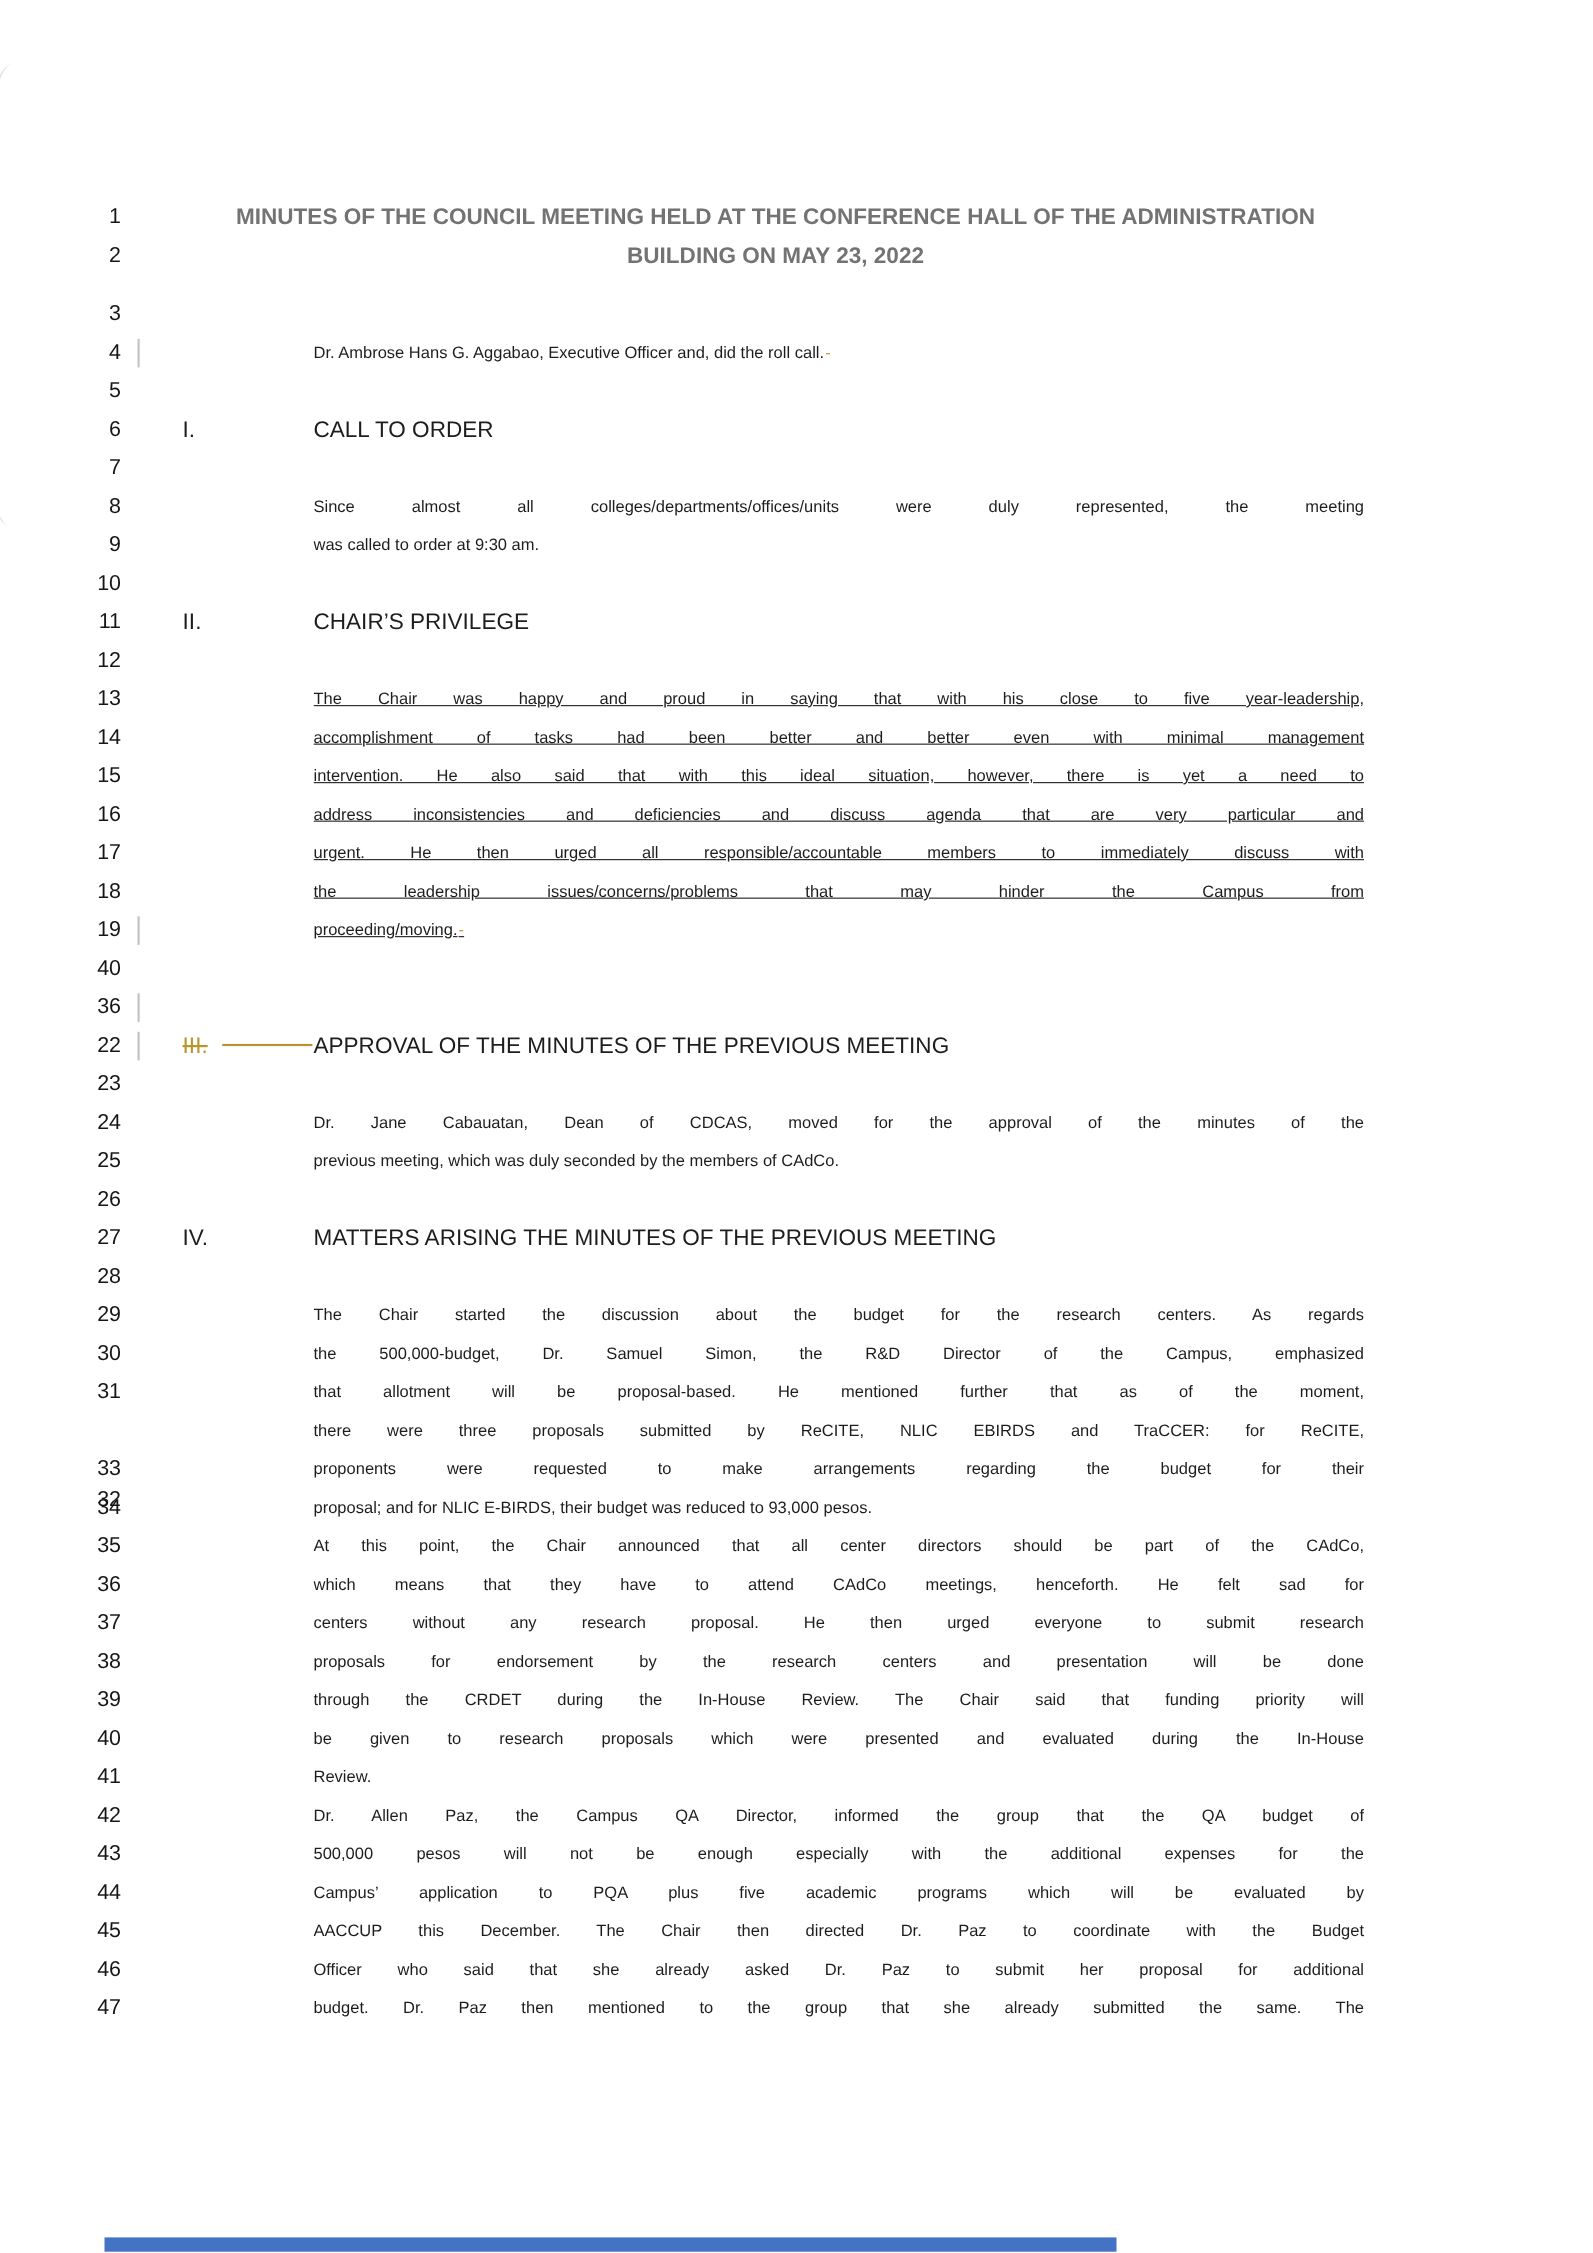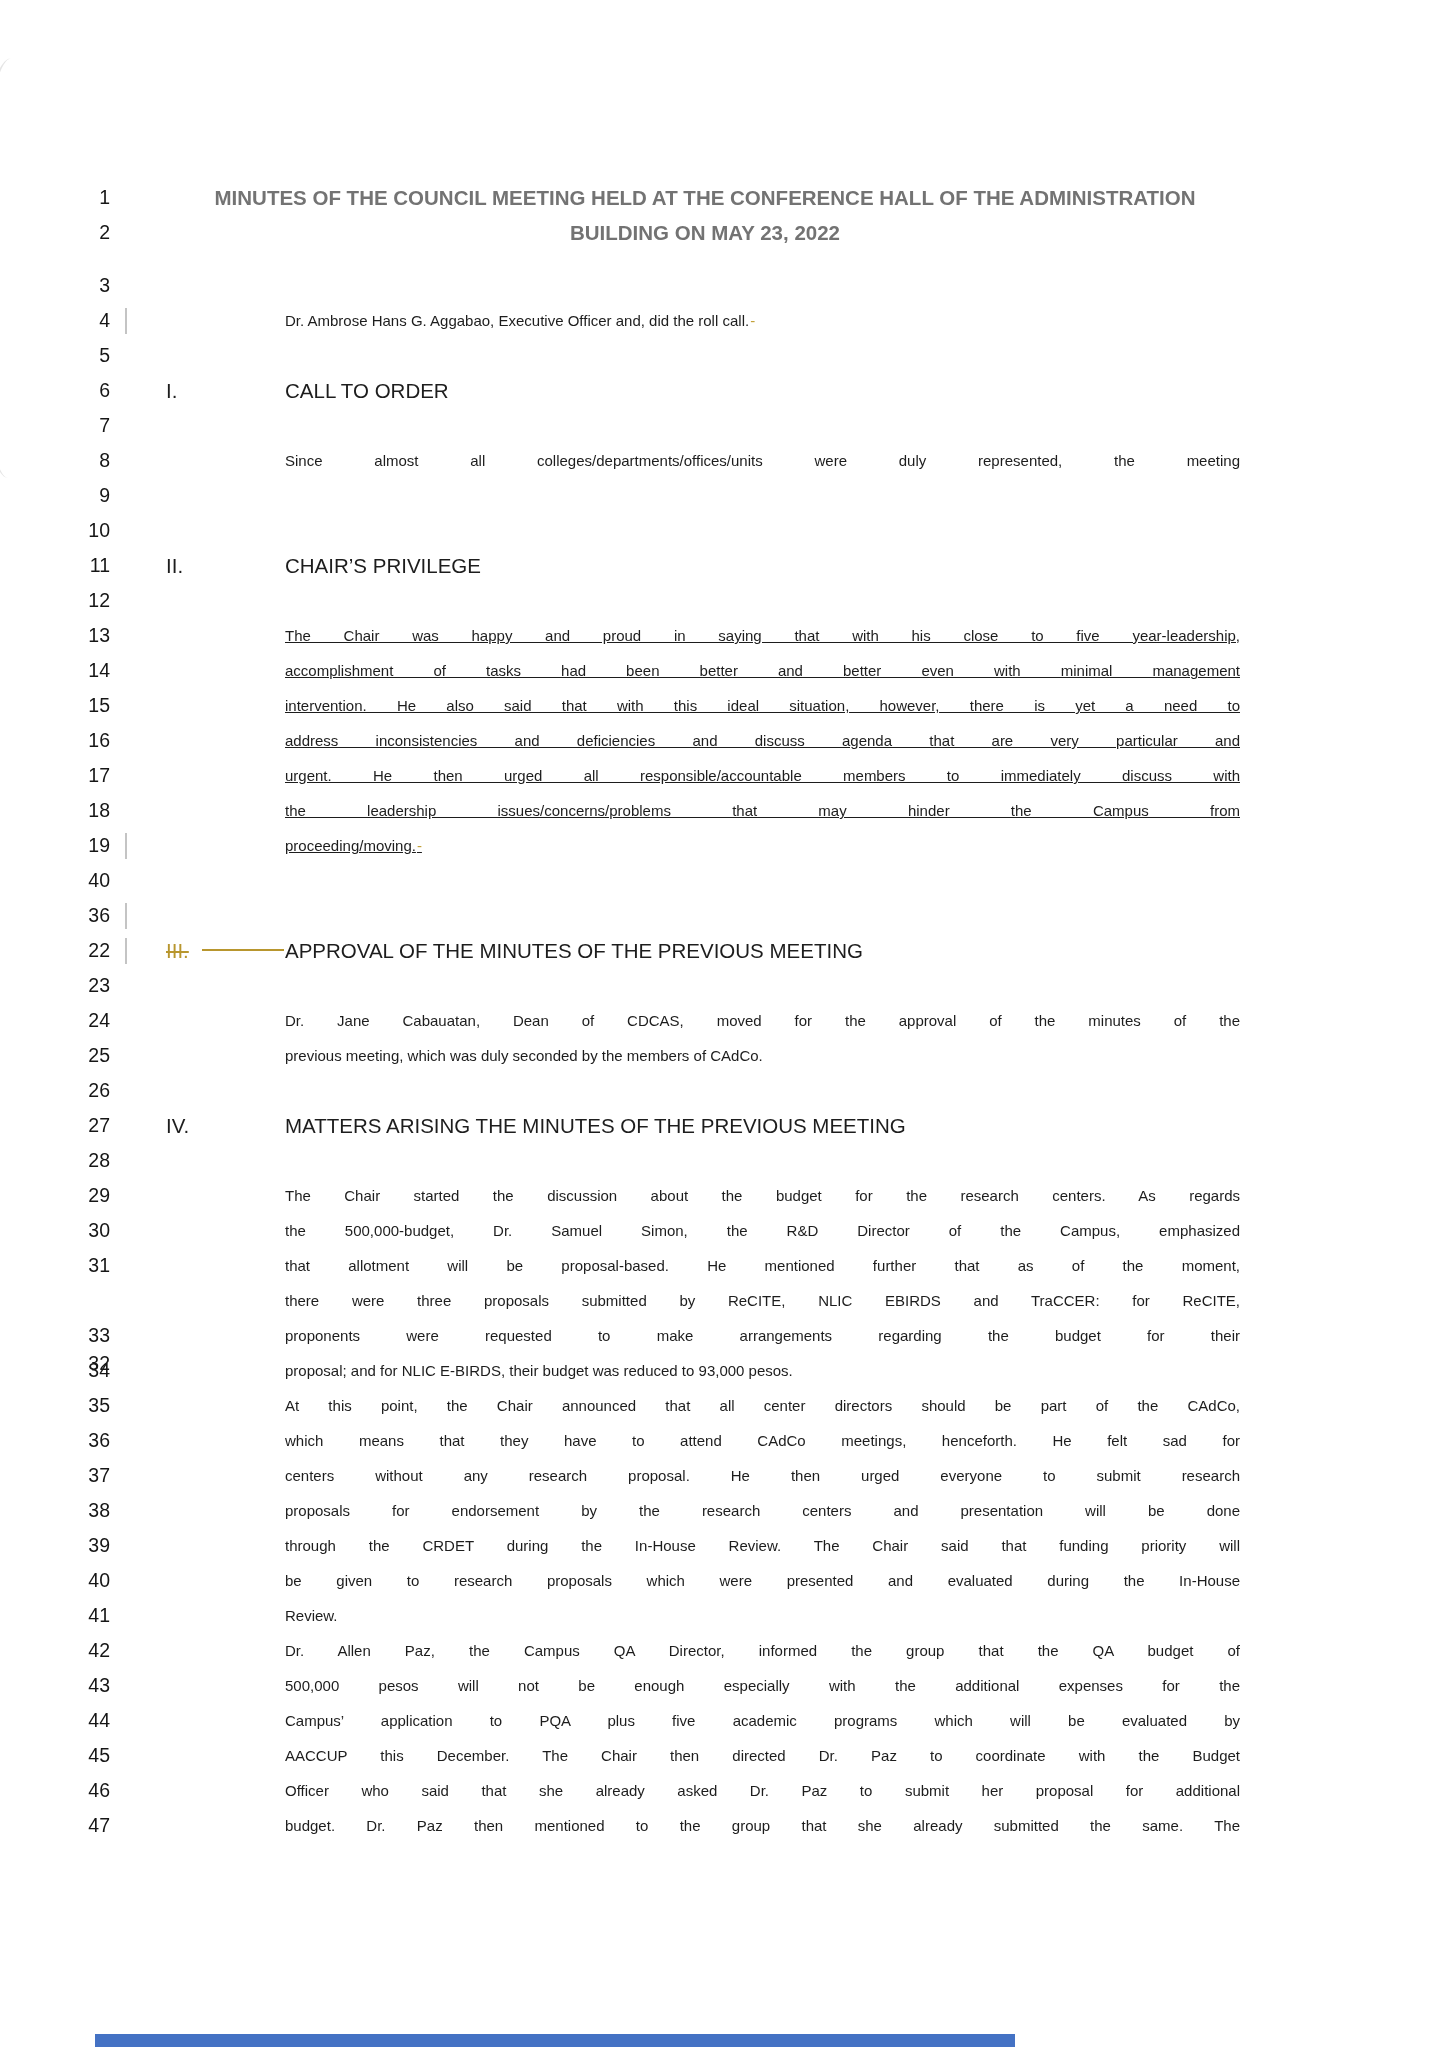--- a/index.html
+++ b/index.html
@@ -105,20 +105,21 @@
 <div id="content">
     <div class="para" style="top: 303px;">
       <div class="pline lastline">Dr. Ambrose Hans G. Aggabao, Executive Officer and, did the roll call.<div class="del" style="display: inline;">-</div></div>
     </div>
     <div class="heading" style="top: 373px;">
       <div class="numeral">I.</div>
       <div class="htext">CALL TO ORDER</div>
     </div>
     <div class="para" style="top: 443px;">
       <div class="pline">Since almost all colleges/departments/offices/units were duly represented, the meeting</div>
+      <div class="pline lastline">was called to order at 9:30 am.</div>
     </div>
     <div class="heading" style="top: 548px;">
       <div class="numeral">II.</div>
       <div class="htext">CHAIR’S PRIVILEGE</div>
     </div>
     <div class="para" style="top: 618px; text-decoration: underline;">
       <div class="pline">The Chair was happy and proud in saying that with his close to five year-leadership,</div>
       <div class="pline">accomplishment of tasks had been better and better even with minimal management</div>
       <div class="pline">intervention. He also said that with this ideal situation, however, there is yet a need to</div>
       <div class="pline">address inconsistencies and deficiencies and discuss agenda that are very particular and</div>

